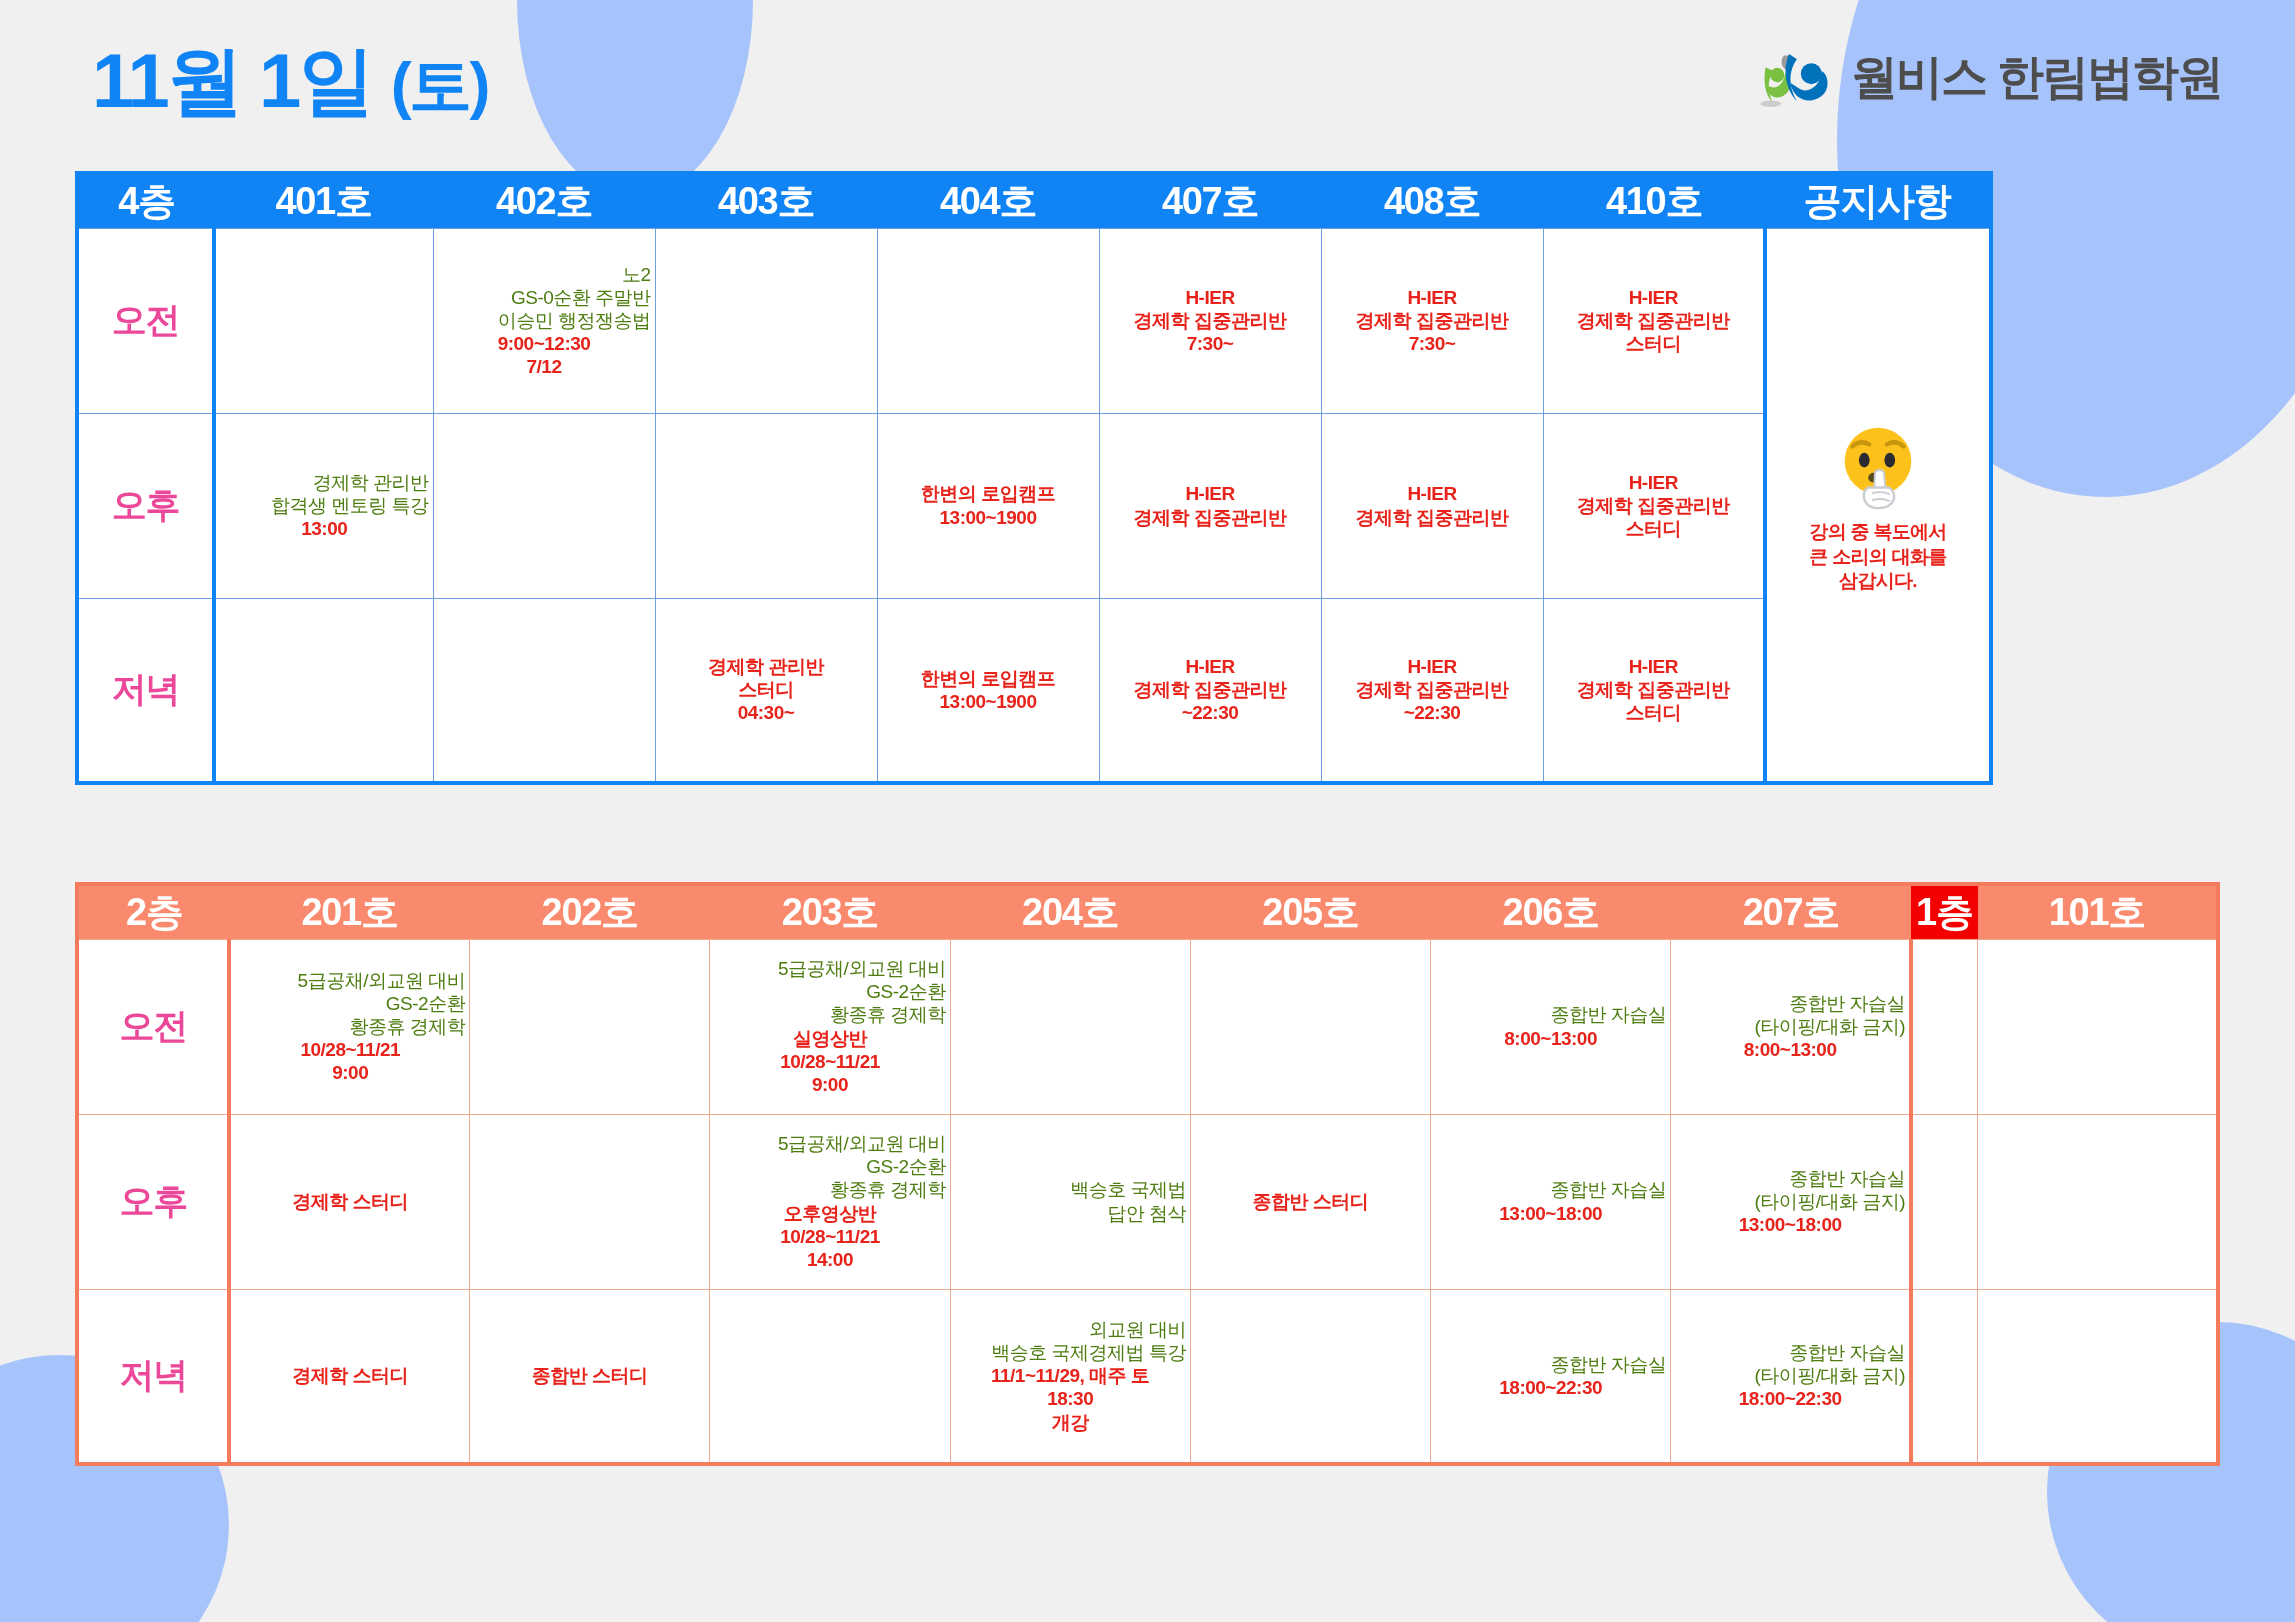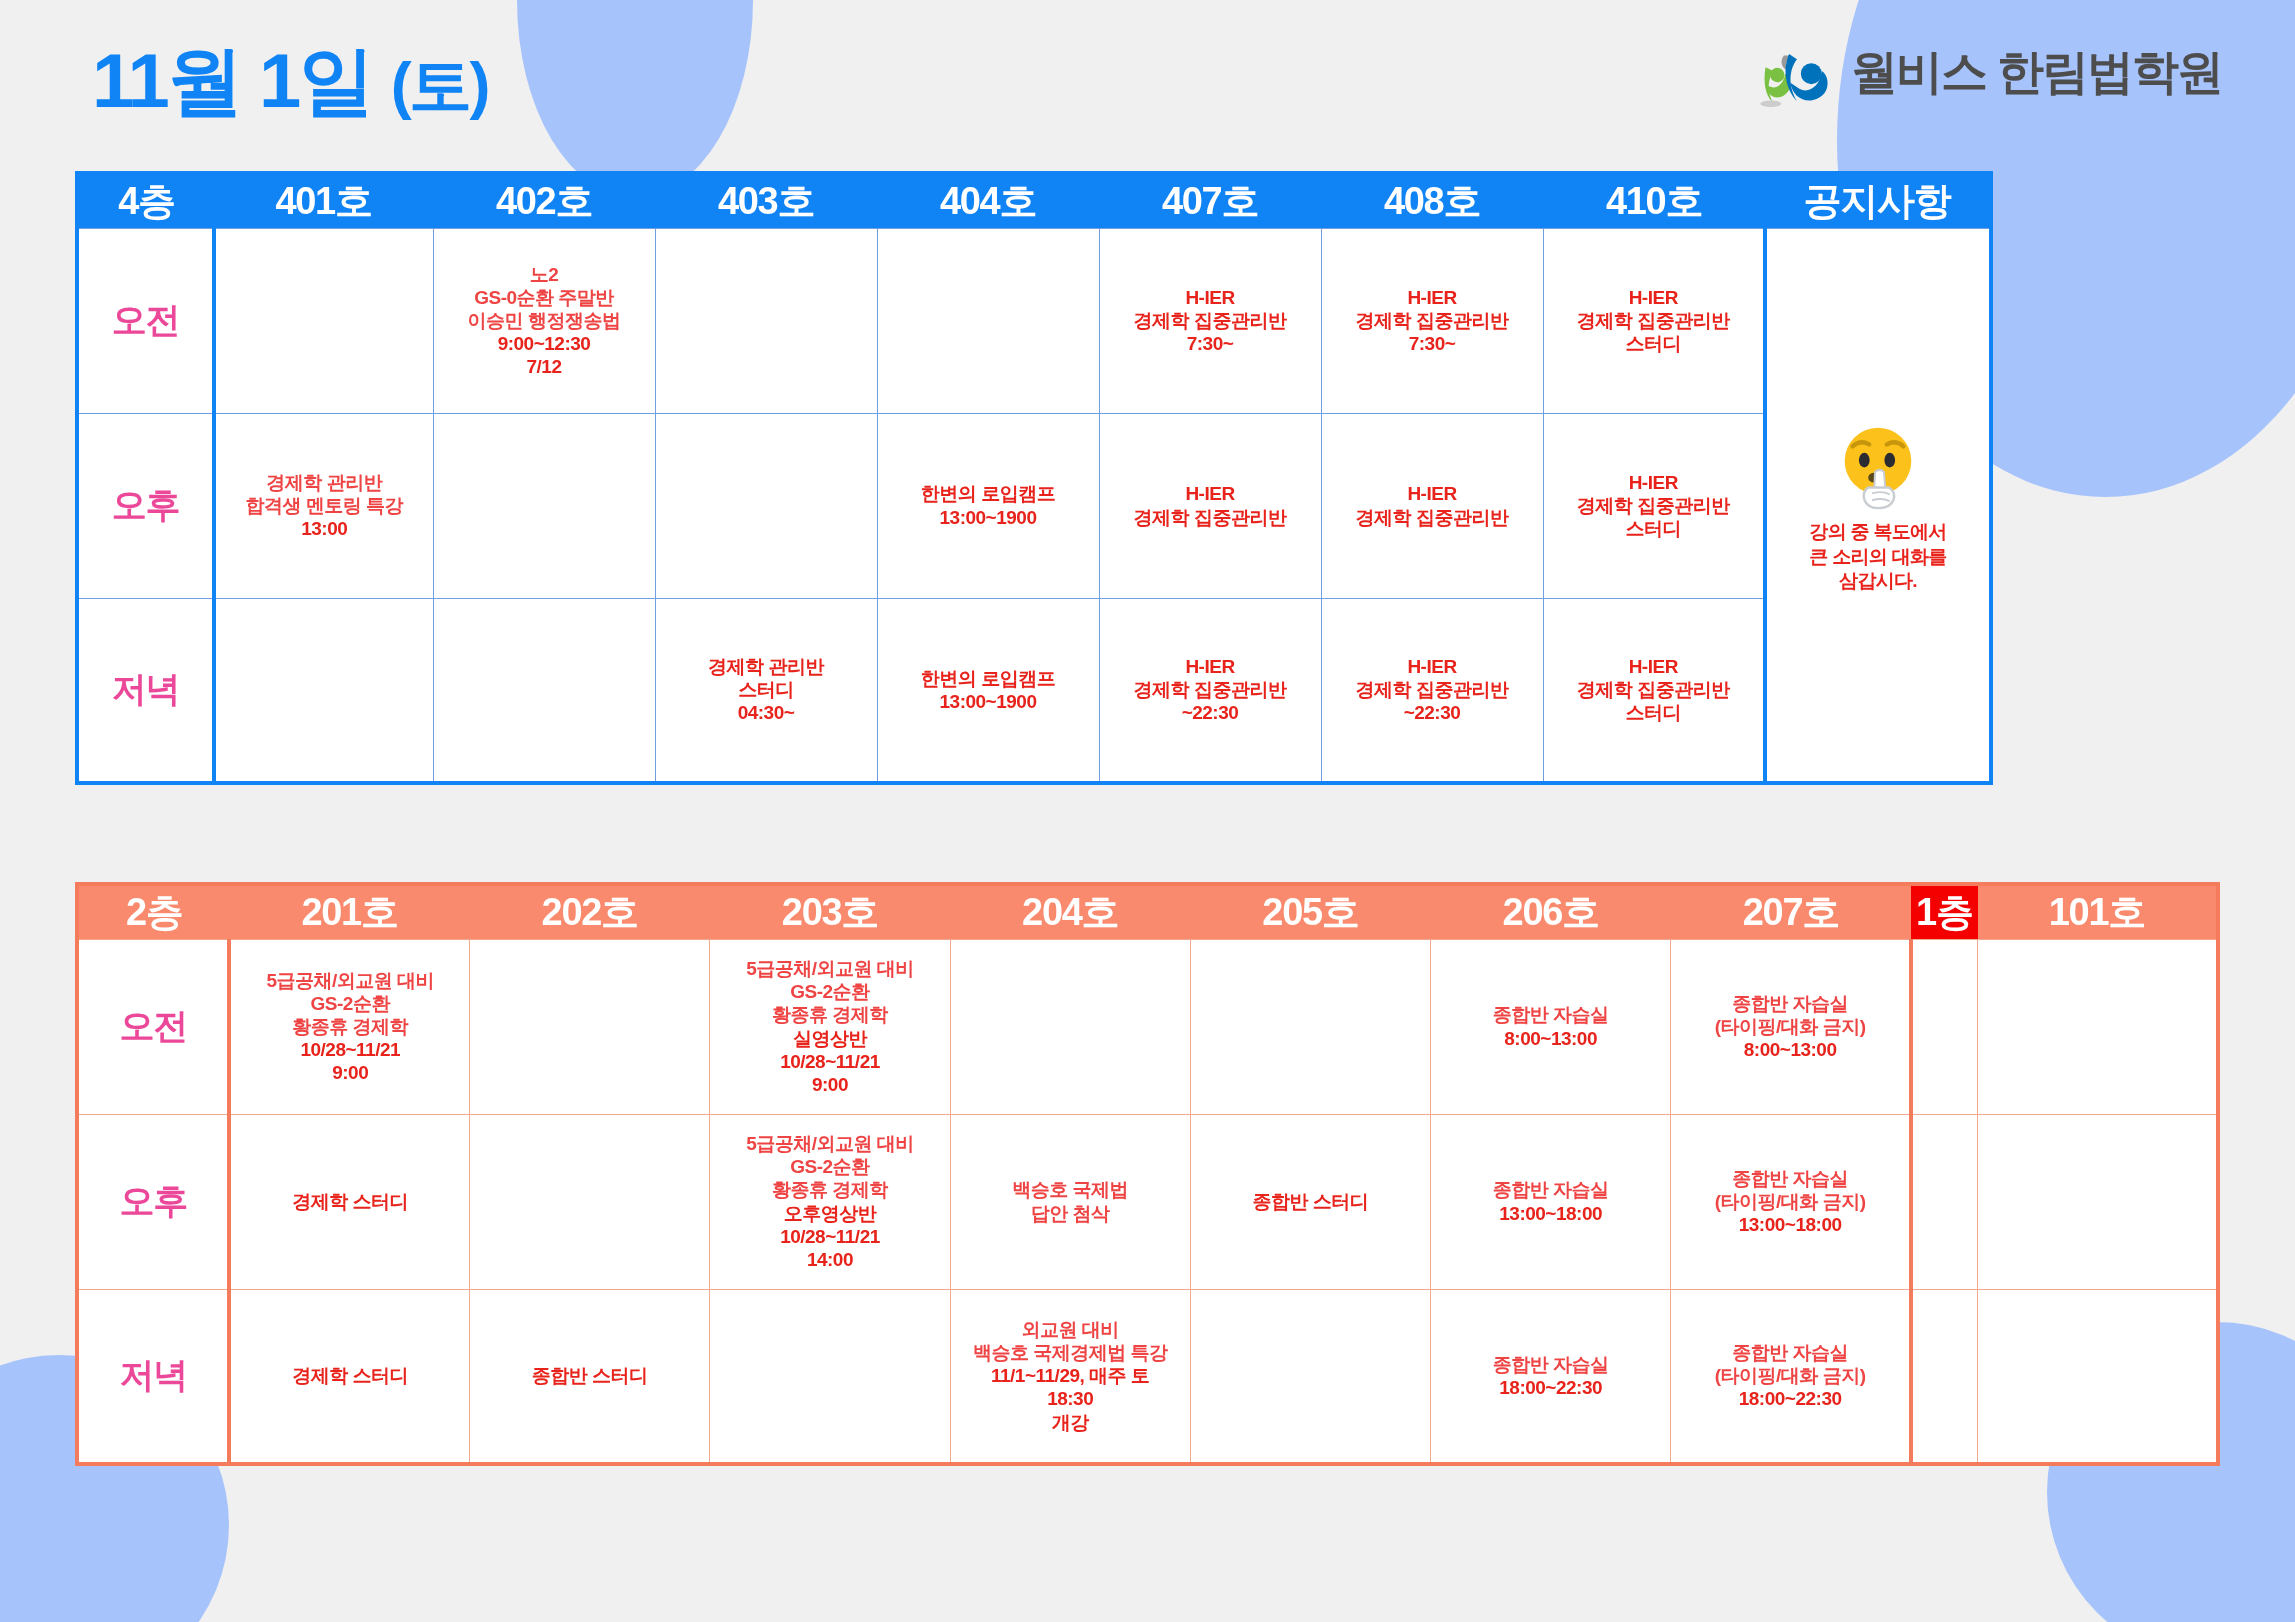--- a/index.html
+++ b/index.html
@@ -52,21 +52,21 @@
     letter-spacing: -2.6px;
     white-space: nowrap;
   }
   .title-date .dow { font-size: 63px; }
 
   .brand {
     position: absolute;
     right: 73px;
     top: 41px;
     display: flex;
-    align-items: flex-start;
+    align-items: flex-end;
     gap: 15.7px;
     white-space: nowrap;
   }
   .brand-logo { width: 84px; height: 68px; display: block; }
   .brand-name {
     font-size: 47px;
     font-weight: bold;
     color: #4d4d4d;
     letter-spacing: -2px;
   }
@@ -104,21 +104,21 @@
     font-weight: bold;
     color: #ec4899;
     letter-spacing: -1.3px;
   }
   .cell-lines {
     line-height: 1.22;
     font-size: 19px;
     letter-spacing: -0.5px;
   }
   .cell-lines .ln { display: block; white-space: nowrap; }
-  .cell-lines .ln.black { color: #ef4444; font-weight: bold; }
+  .cell-lines .ln.black { color: #4d7c0f; font-weight: normal; text-align: right; }
   .cell-lines .ln.red   { color: #e8231b; font-weight: bold; }
 
   
   #table4 {
     left: 75px;
     top: 171px;
     width: 1737px;
     border: 4.6px solid #1084f5;
   }
   #table4 thead tr { background: #1084f5; }

